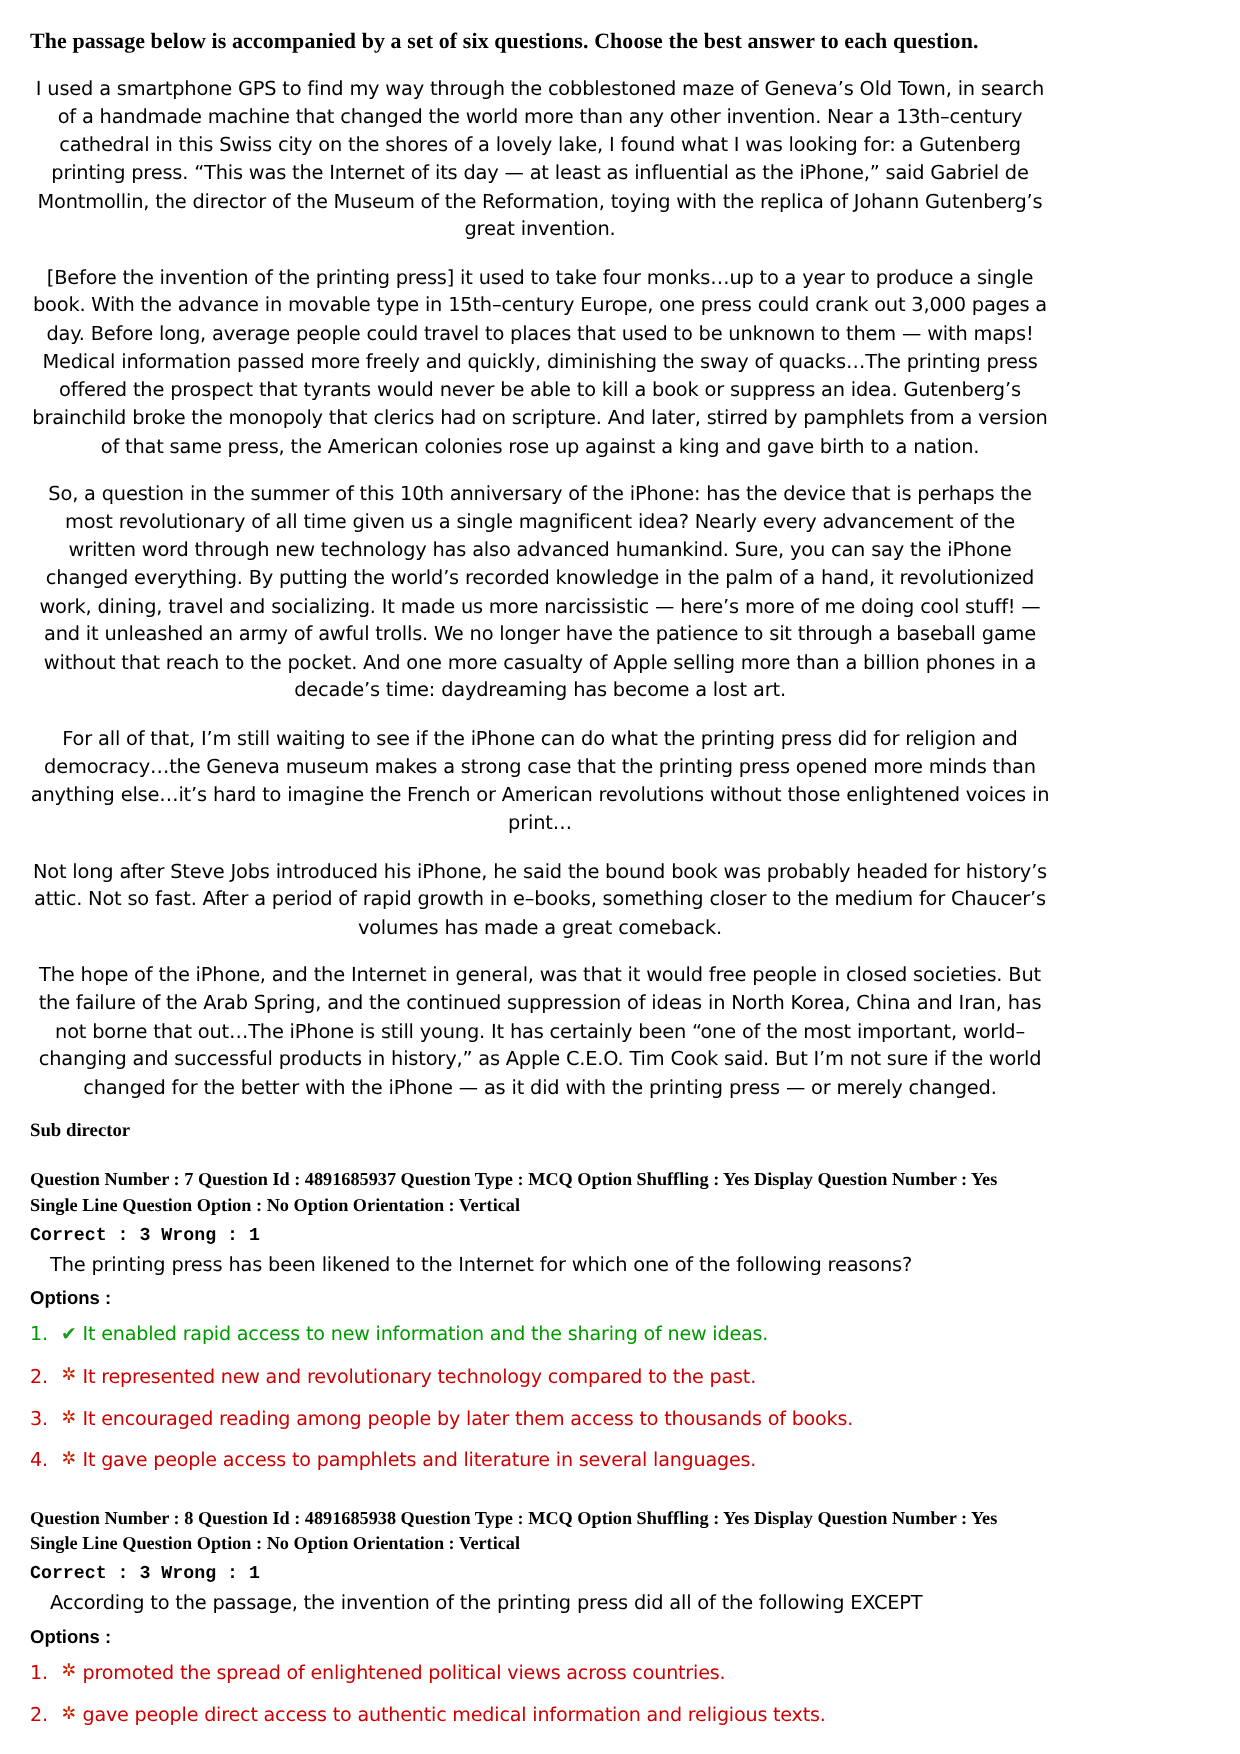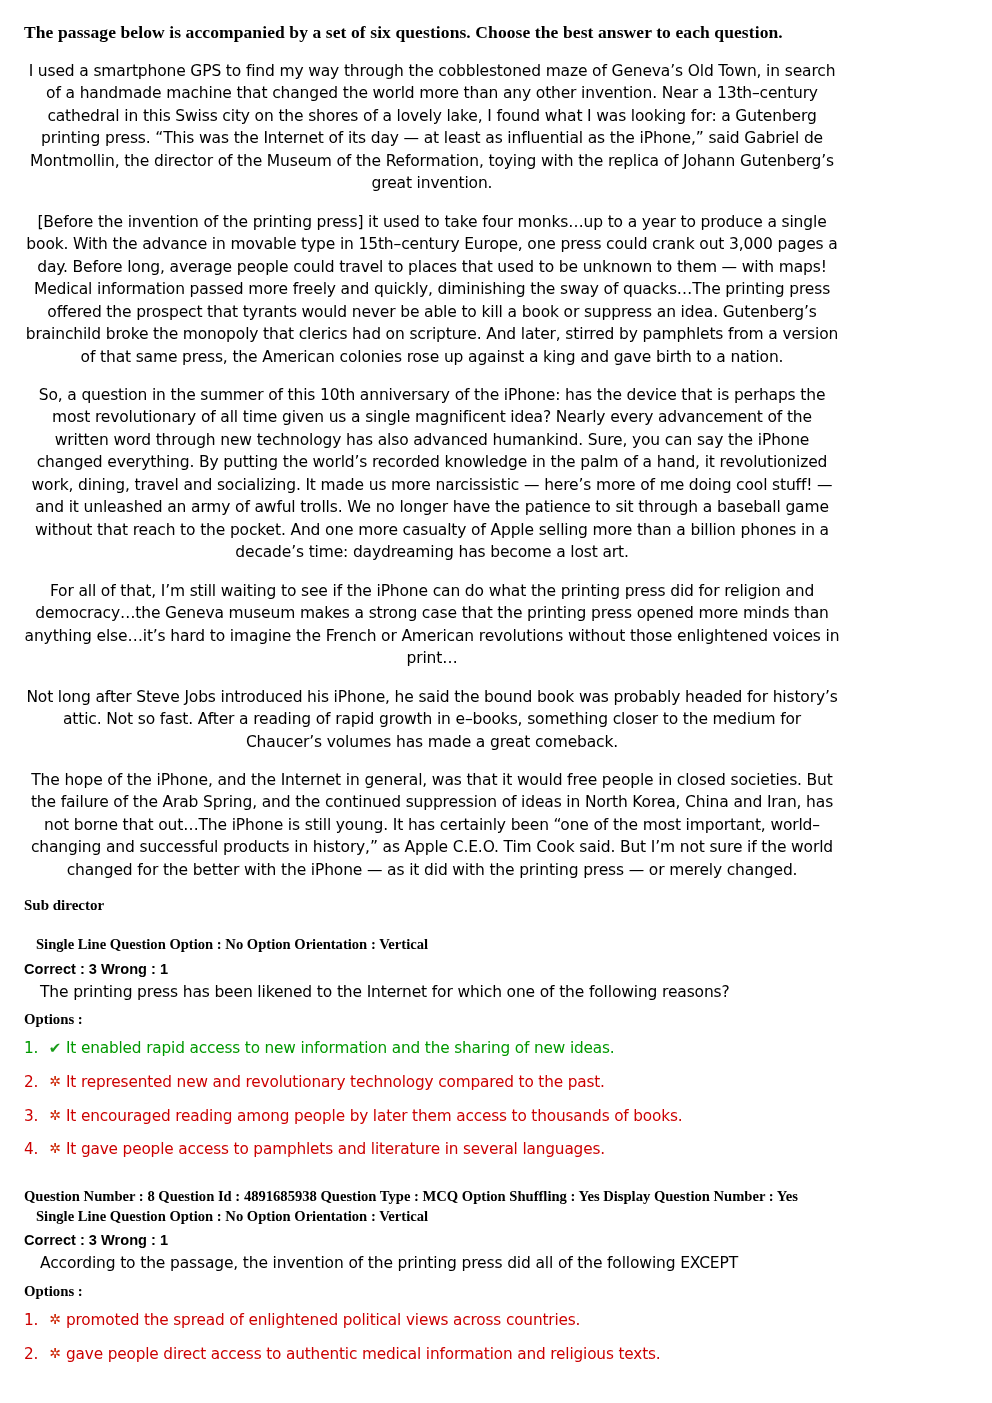--- a/index.html
+++ b/index.html
@@ -48,37 +48,37 @@
     font-weight: bold;
     font-size: 14.6px;
     line-height: 1.18;
     margin: 0 0 3px 0;
   }
   .q-meta-line2 {
     font-family: "Liberation Serif", serif;
     font-weight: bold;
     font-size: 14.6px;
     line-height: 1.18;
-    margin: 0 0 7px 12px;
+    margin: 0 0 7px 0;
   }
   .q-score {
-    font-family: Liberation Sans, sans-serif;
+    font-family: Liberation Mono, monospace;
     font-weight: bold;
     font-size: 14.6px;
     margin: 0 0 5px 0;
   }
   .q-text {
     font-family: "DejaVu Sans", sans-serif;
     font-size: 15.5px;
     line-height: 1.4;
     margin: 0 0 8px 16px;
     letter-spacing: -0.15px;
   }
   .options-label {
-    font-family: Liberation Serif, serif;
+    font-family: Liberation Sans, sans-serif;
     font-weight: bold;
     font-size: 14.8px;
     margin: 0 0 10px 0;
   }
   .option-row {
     display: flex;
     align-items: flex-start;
     margin: 0 0 13px 0;
     font-family: "DejaVu Sans", sans-serif;
     font-size: 15.3px;
@@ -110,27 +110,28 @@
 
 <div class="page">
 
   <div class="intro-heading">The passage below is accompanied by a set of six questions. Choose the best answer to each question.</div>
 
   <div class="passage">
     <p>I used a smartphone GPS to find my way through the cobblestoned maze of Geneva’s Old Town, in search of a handmade machine that changed the world more than any other invention. Near a 13th–century cathedral in this Swiss city on the shores of a lovely lake, I found what I was looking for: a Gutenberg printing press. “This was the Internet of its day — at least as influential as the iPhone,” said Gabriel de Montmollin, the director of the Museum of the Reformation, toying with the replica of Johann Gutenberg’s great invention.</p>
     <p>[Before the invention of the printing press] it used to take four monks…up to a year to produce a single book. With the advance in movable type in 15th–century Europe, one press could crank out 3,000 pages a day. Before long, average people could travel to places that used to be unknown to them — with maps! Medical information passed more freely and quickly, diminishing the sway of quacks…The printing press offered the prospect that tyrants would never be able to kill a book or suppress an idea. Gutenberg’s brainchild broke the monopoly that clerics had on scripture. And later, stirred by pamphlets from a version of that same press, the American colonies rose up against a king and gave birth to a nation.</p>
     <p>So, a question in the summer of this 10th anniversary of the iPhone: has the device that is perhaps the most revolutionary of all time given us a single magnificent idea? Nearly every advancement of the written word through new technology has also advanced humankind. Sure, you can say the iPhone changed everything. By putting the world’s recorded knowledge in the palm of a hand, it revolutionized work, dining, travel and socializing. It made us more narcissistic — here’s more of me doing cool stuff! — and it unleashed an army of awful trolls. We no longer have the patience to sit through a baseball game without that reach to the pocket. And one more casualty of Apple selling more than a billion phones in a decade’s time: daydreaming has become a lost art.</p>
     <p>For all of that, I’m still waiting to see if the iPhone can do what the printing press did for religion and democracy…the Geneva museum makes a strong case that the printing press opened more minds than anything else…it’s hard to imagine the French or American revolutions without those enlightened voices in print…</p>
-    <p>Not long after Steve Jobs introduced his iPhone, he said the bound book was probably headed for history’s attic. Not so fast. After a reading of rapid growth in e–books, something closer to the medium for Chaucer’s volumes has made a great comeback.</p>
+    <p>Not long after Steve Jobs introduced his iPhone, he said the bound book was probably headed for history’s attic. Not so fast. After a period of rapid growth in e–books, something closer to the medium for Chaucer’s volumes has made a great comeback.</p>
     <p>The hope of the iPhone, and the Internet in general, was that it would free people in closed societies. But the failure of the Arab Spring, and the continued suppression of ideas in North Korea, China and Iran, has not borne that out…The iPhone is still young. It has certainly been “one of the most important, world–changing and successful products in history,” as Apple C.E.O. Tim Cook said. But I’m not sure if the world changed for the better with the iPhone — as it did with the printing press — or merely changed.</p>
   </div>
 
   <div class="sub-questions">Sub director</div>
 
   <div class="q-block">
+    <div class="q-meta">Question Number : 7  Question Id : 4891685937  Question Type : MCQ  Option Shuffling : Yes  Display Question Number : Yes</div>
     <div class="q-meta-line2">Single Line Question Option : No  Option Orientation : Vertical</div>
     <div class="q-score">Correct : 3  Wrong : 1</div>
     <div class="q-text">The printing press has been likened to the Internet for which one of the following reasons?</div>
     <div class="options-label">Options :</div>
 
     <div class="option-row correct">
       <span class="opt-num">1.</span>
       <span class="opt-mark mark-check">✔</span>
       <span class="opt-text">It enabled rapid access to new information and the sharing of new ideas.</span>
     </div>

